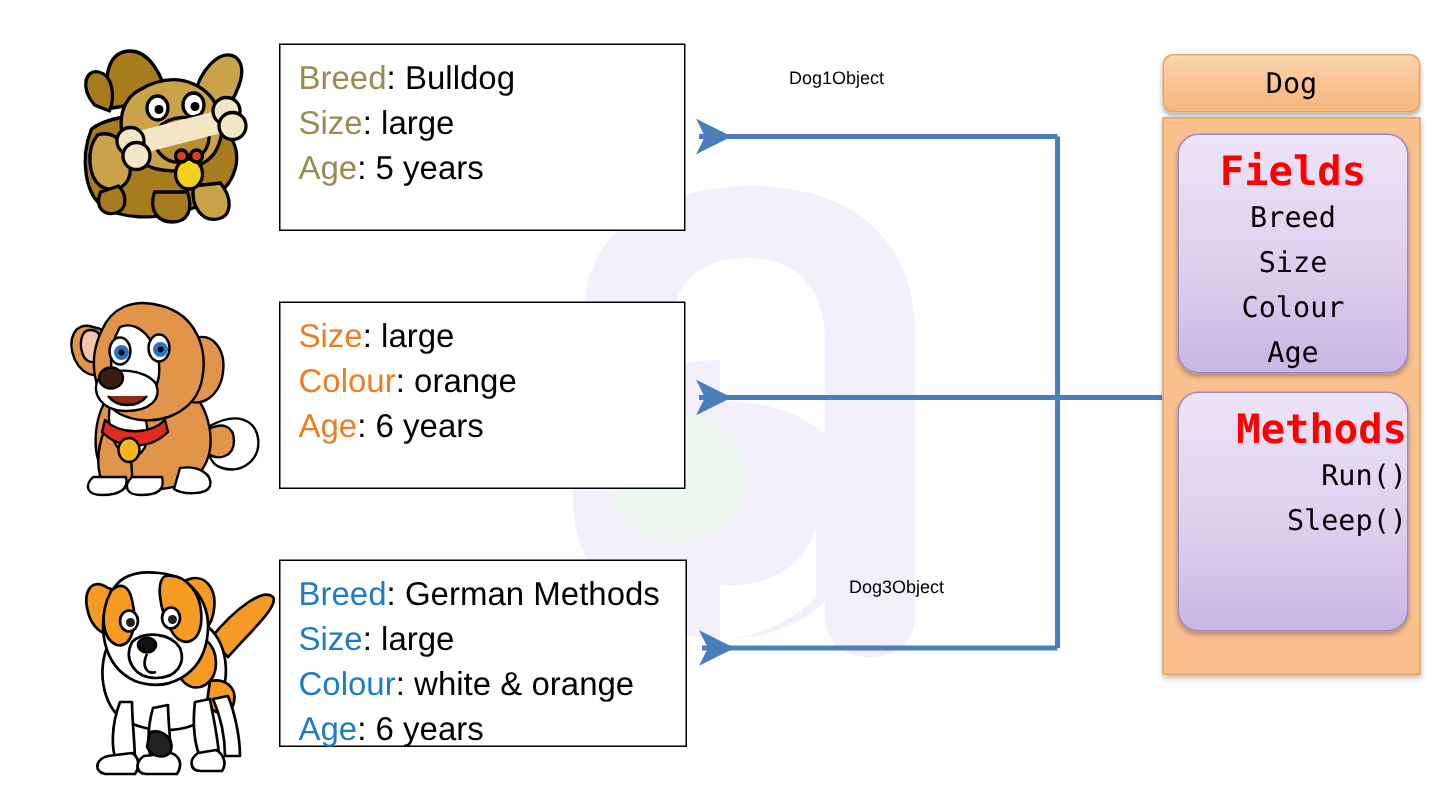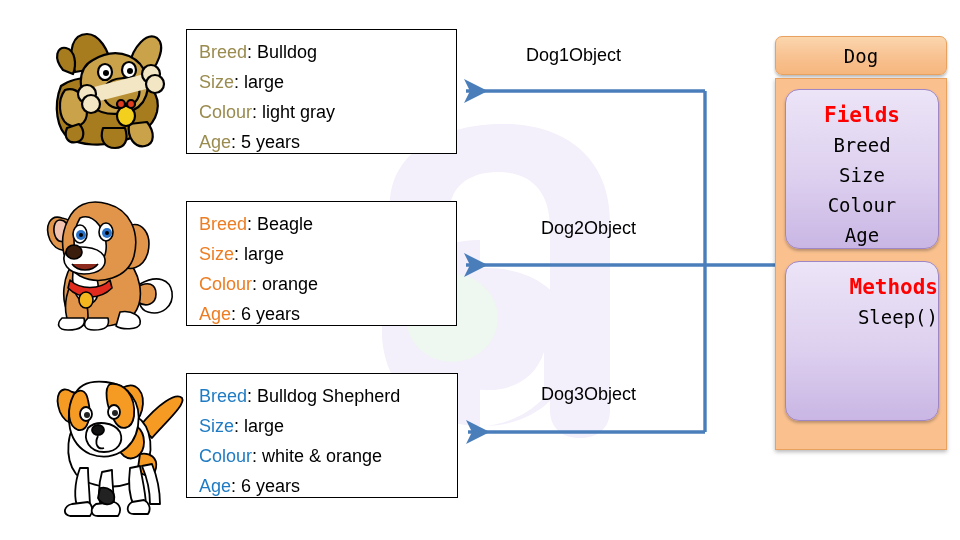--- a/index.html
+++ b/index.html
@@ -9,42 +9,42 @@
   }
   #stage{position:absolute;inset:0;width:960px;height:540px;}
 
   
   .watermark{position:absolute;left:330px;top:110px;width:350px;height:340px;
     pointer-events:none;opacity:1;}
 
   
   .obj-box{position:absolute;background:#ffffff;border:1.6px solid #000000;
     box-sizing:border-box;padding:7px 0 0 12px;}
-  .obj-line{font-size:18px;line-height:30px;color:#000000;white-space:nowrap;}
+  .obj-line{font-size:22px;line-height:30px;color:#000000;white-space:nowrap;}
   .lbl{font-weight:400;}
   .box1 .lbl{color:#9a8b4f;}
   .box2 .lbl{color:#ed7d23;}
   .box3 .lbl{color:#1f7cc4;}
 
   #box1{left:186px;top:29px;width:271px;height:125px;}
   #box2{left:186px;top:201px;width:271px;height:125px;}
   #box3{left:186px;top:373px;width:272px;height:125px;}
 
   
   .dog-art{position:absolute;}
 
   
   #connectors{position:absolute;left:0;top:0;width:960px;height:540px;
     pointer-events:none;}
 
   
-  .conn-label{position:absolute;font-size:18px;color:#000000;white-space:nowrap;}
+  .conn-label{position:absolute;font-size:12px;color:#000000;white-space:nowrap;}
   #lbl1{left:526px;top:45px;}
   #lbl2{left:541px;top:218px;}
-  #lbl3{left:541px;top:384px;}
+  #lbl3{left:566px;top:384px;}
 
   
   #class-header{position:absolute;left:775px;top:36px;width:172px;height:39px;
     box-sizing:border-box;border:1.4px solid #e8a15e;border-radius:7px;
     background:linear-gradient(180deg,#fbd6ae 0%,#f8c190 55%,#f6b77e 100%);
     display:flex;align-items:center;justify-content:center;
     box-shadow:0 2px 3px rgba(0,0,0,.28);}
   #class-header .ttl{font-family:"DejaVu Sans Mono","Liberation Mono",monospace;
     font-size:19px;color:#000;}
 
@@ -52,21 +52,21 @@
     box-sizing:border-box;border:1.4px solid #e8a15e;
     background:#fac18f;box-shadow:0 2px 4px rgba(0,0,0,.28);}
 
   .compartment{position:absolute;left:9px;width:154px;box-sizing:border-box;
     border:1.3px solid #9f86c4;border-radius:14px;
     background:linear-gradient(180deg,#ece4f7 0%,#ddd0ef 55%,#c9b6e4 100%);
     box-shadow:0 2px 3px rgba(0,0,0,.25);
     font-family:"DejaVu Sans Mono","Liberation Mono",monospace;}
   #fields-comp{top:10px;height:160px;text-align:center;padding-top:10px;}
   #methods-comp{top:182px;height:160px;text-align:right;padding:10px 0 0 16px;}
-  .comp-title{color:#ff0000;font-weight:bold;font-size:21px;line-height:30px;}
+  .comp-title{color:#ff0000;font-weight:bold;font-size:27px;line-height:30px;}
   .comp-item{color:#000000;font-size:19px;line-height:30px;}
 </style>
 </head>
 <body>
 
 <div id="stage">
 
   <svg class="watermark" viewBox="0 0 350 340" xmlns="http://www.w3.org/2000/svg">
     <g fill="#f3effb">
       <path d="M60 95 C60 40 115 14 172 14 C240 14 280 52 280 112 L280 300
@@ -222,39 +222,36 @@
 
       <path d="M705 91 L466 91" marker-end="url(#arrowL)"></path>
 
       <path d="M705 265 L466 265" marker-end="url(#arrowL)"></path>
 
       <path d="M705 432 L468 432" marker-end="url(#arrowL)"></path>
     </g>
   </svg>
 
   <div class="conn-label" id="lbl1">Dog1Object</div>
-  <div class="conn-label" id="lbl2">Dog2Object</div>
   <div class="conn-label" id="lbl3">Dog3Object</div>
 
   <div class="obj-box box1" id="box1">
     <div class="obj-line"><span class="lbl">Breed</span><span>: </span><span>Bulldog</span></div>
     <div class="obj-line"><span class="lbl">Size</span><span>: </span><span>large</span></div>
-    <div class="obj-line"><span class="lbl">Colour</span><span>: </span><span>light gray</span></div>
     <div class="obj-line"><span class="lbl">Age</span><span>: </span><span>5 years</span></div>
   </div>
 
   <div class="obj-box box2" id="box2">
-    <div class="obj-line"><span class="lbl">Breed</span><span>: </span><span>Beagle</span></div>
     <div class="obj-line"><span class="lbl">Size</span><span>: </span><span>large</span></div>
     <div class="obj-line"><span class="lbl">Colour</span><span>: </span><span>orange</span></div>
     <div class="obj-line"><span class="lbl">Age</span><span>: </span><span>6 years</span></div>
   </div>
 
   <div class="obj-box box3" id="box3">
-    <div class="obj-line"><span class="lbl">Breed</span><span>: </span><span>Bulldog Shepherd</span></div>
+    <div class="obj-line"><span class="lbl">Breed</span><span>: </span><span>German Methods</span></div>
     <div class="obj-line"><span class="lbl">Size</span><span>: </span><span>large</span></div>
     <div class="obj-line"><span class="lbl">Colour</span><span>: </span><span>white &amp; orange</span></div>
     <div class="obj-line"><span class="lbl">Age</span><span>: </span><span>6 years</span></div>
   </div>
 
   <div id="class-header">
     <span class="ttl">Dog</span>
   </div>
 
   <div id="class-body">
@@ -262,18 +259,19 @@
     <div class="compartment" id="fields-comp">
       <div class="comp-title">Fields</div>
       <div class="comp-item">Breed</div>
       <div class="comp-item">Size</div>
       <div class="comp-item">Colour</div>
       <div class="comp-item">Age</div>
     </div>
 
     <div class="compartment" id="methods-comp">
       <div class="comp-title">Methods</div>
+      <div class="comp-item">Run()</div>
       <div class="comp-item">Sleep()</div>
     </div>
 
   </div>
 
 </div>
 
 </body></html>

